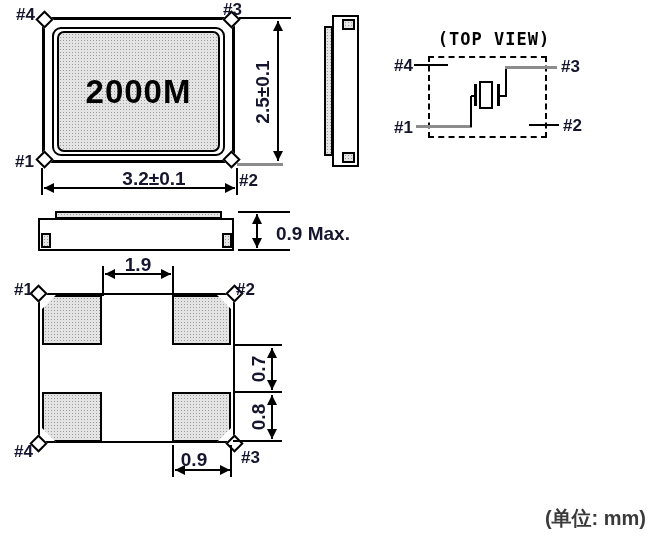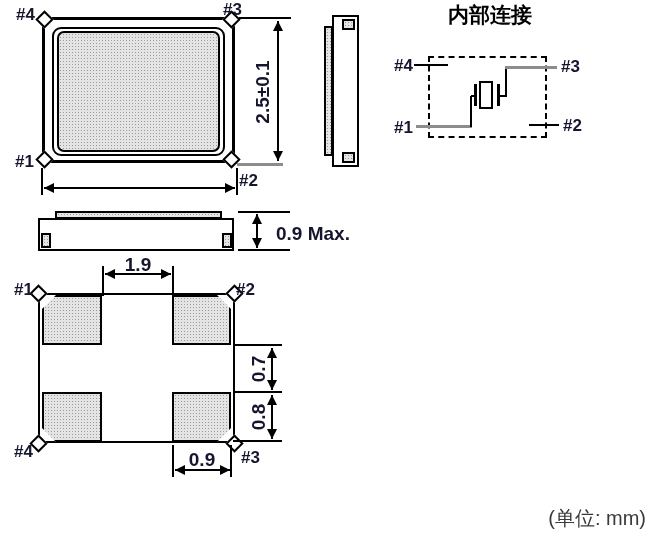--- a/index.html
+++ b/index.html
@@ -40,41 +40,43 @@
 <div class="canvas">
 
   <div class="abs" style="left:42px;top:17px;width:193px;height:146px;border:3px solid #000;border-radius:10px;background:#fff;"></div>
   <div class="notch" style="left:38px;top:13px;"></div>
   <div class="notch" style="left:225px;top:13px;"></div>
   <div class="notch" style="left:38px;top:153px;"></div>
   <div class="notch" style="left:225px;top:153px;"></div>
   <div class="abs" style="left:52px;top:27px;width:173px;height:129px;border:2px solid #000;border-radius:9px;background:#fff;"></div>
   <div class="abs stipple" style="left:57px;top:31px;width:163px;height:121px;border:2px solid #000;border-radius:7px;
               display:flex;flex-direction:column;justify-content:center;align-items:center;">
+    <div class="marking">2000M</div>
   </div>
   <div class="pin" style="left:16px;top:6px;">#4</div>
   <div class="pin" style="left:223px;top:1px;">#3</div>
   <div class="pin" style="left:15px;top:153px;">#1</div>
   <div class="pin" style="left:239px;top:172px;">#2</div>
 
   <div class="line" style="left:41px;top:168px;width:2px;height:27px;"></div>
   <div class="line" style="left:236px;top:168px;width:2px;height:27px;"></div>
   <div class="arr-h" style="left:44px;top:187px;width:191px;"></div>
+  <div class="dimtxt" style="left:99px;top:169px;width:110px;">3.2±0.1</div>
 
   <div class="line" style="left:239px;top:17px;width:52px;height:2px;"></div>
   <div class="grayline" style="left:237px;top:163px;width:46px;height:3px;"></div>
   <div class="arr-v" style="left:277px;top:21px;height:140px;"></div>
   <div class="dimtxt rot" style="left:207px;top:83px;width:110px;height:18px;">2.5±0.1</div>
 
   <div class="abs stipple" style="left:324px;top:26px;width:9px;height:130px;border:2px solid #000;"></div>
   <div class="abs" style="left:332px;top:15px;width:27px;height:152px;border:2px solid #000;background:#fff;"></div>
   <div class="abs stipple" style="left:342px;top:19px;width:13px;height:11px;border:2px solid #000;"></div>
   <div class="abs stipple" style="left:342px;top:152px;width:13px;height:11px;border:2px solid #000;"></div>
 
-  <div class="cn-title" style="left:415px;top:2px;width:150px;">内部连接</div>
+  <div class="mono-sub" style="left:415px;top:29px;width:158px;">(TOP VIEW)</div>
   <div class="abs" style="left:428px;top:56px;width:119px;height:82px;border:2px dashed #000;"></div>
   <div class="pin" style="left:387px;top:57px;width:26px;text-align:right;">#4</div>
   <div class="line" style="left:414px;top:64px;width:34px;height:2px;"></div>
   <div class="pin" style="left:387px;top:119px;width:26px;text-align:right;">#1</div>
   <div class="grayline" style="left:416px;top:125px;width:56px;height:3px;"></div>
   <div class="line" style="left:470px;top:96px;width:2px;height:31px;"></div>
   <div class="line" style="left:471px;top:95px;width:6px;height:2px;"></div>
   <div class="line" style="left:474px;top:84px;width:3px;height:22px;"></div>
   <div class="abs" style="left:479px;top:81px;width:14px;height:28px;border:2px solid #000;background:#fff;"></div>
   <div class="line" style="left:497px;top:84px;width:3px;height:22px;"></div>
@@ -122,17 +124,17 @@
   <div class="arr-v" style="left:271px;top:348px;height:42px;"></div>
   <div class="dimtxt rot" style="left:237px;top:361px;width:40px;height:16px;">0.7</div>
 
   <div class="line" style="left:233px;top:440px;width:49px;height:2px;"></div>
   <div class="arr-v" style="left:271px;top:395px;height:44px;"></div>
   <div class="dimtxt rot" style="left:237px;top:409px;width:40px;height:16px;">0.8</div>
 
   <div class="line" style="left:172px;top:445px;width:2px;height:32px;"></div>
   <div class="line" style="left:230px;top:445px;width:2px;height:32px;"></div>
   <div class="arr-h" style="left:175px;top:469px;width:55px;"></div>
-  <div class="dimtxt" style="left:172px;top:450px;width:60px;">0.9</div>
+  <div class="dimtxt" style="left:164px;top:450px;width:60px;">0.9</div>
 
-  <div class="unit" style="left:440px;top:505px;width:206px;">(单位: mm)</div>
+  <div class="unit" style="left:440px;top:505px;width:206px;font-weight:bold;">(单位: mm)</div>
 
 </div>
 
 </body></html>

